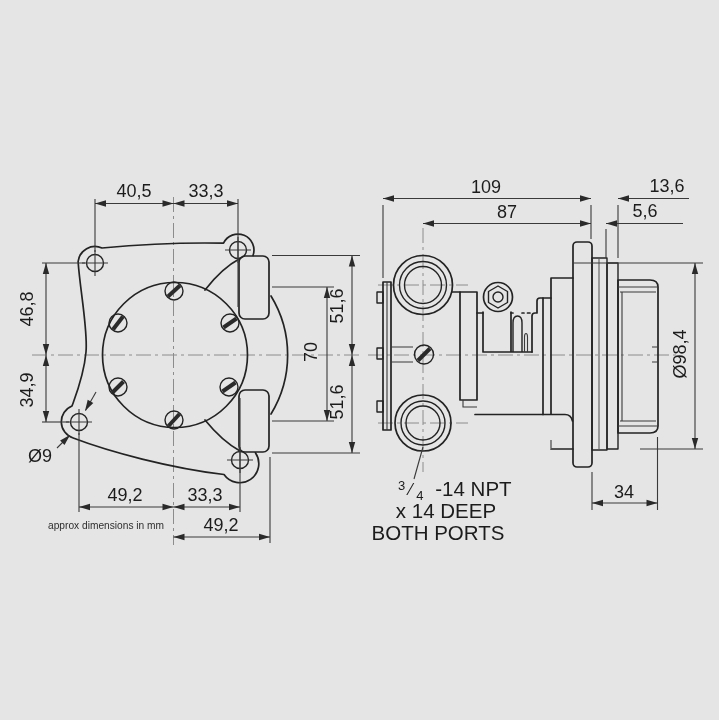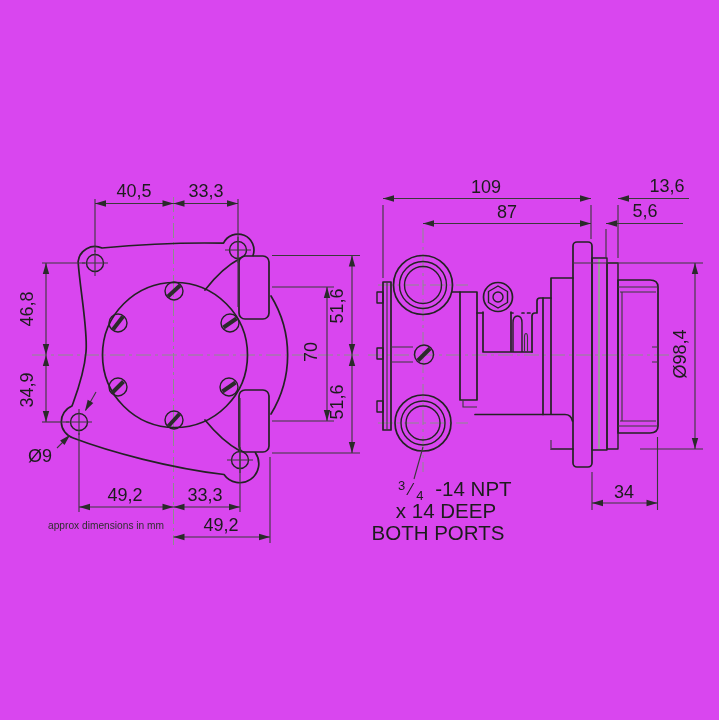--- a/index.html
+++ b/index.html
@@ -1,16 +1,16 @@
 <!DOCTYPE html>
 <html><head>
 <meta charset="utf-8">
 <style>
   html,body{margin:0;padding:0;background:#ffffff;}
-  .stage{position:relative;width:719px;height:720px;background:#d946ef;overflow:hidden;
+  .stage{position:relative;width:719px;height:720px;background:#e5e5e5;overflow:hidden;
          font-family:"Liberation Sans", sans-serif;}
   svg{display:block;}
   .outline{stroke:#232323;stroke-width:1.7;fill:none;stroke-linejoin:round;stroke-linecap:round;}
   .med{stroke:#232323;stroke-width:1.4;fill:none;stroke-linejoin:round;}
   .thin{stroke:#3a3a3a;stroke-width:1.1;fill:none;}
   .dimline{stroke:#3a3a3a;stroke-width:1.1;fill:none;}
   .center{stroke:#8c8c8c;stroke-width:1;fill:none;stroke-dasharray:15 4 3 4;}
   .slot{stroke:#2a2a2a;stroke-width:4;fill:none;stroke-linecap:butt;}
   .ah{fill:#2a2a2a;stroke:none;}
   .graydetail{stroke:#9a9a9a;stroke-width:2;fill:none;}

